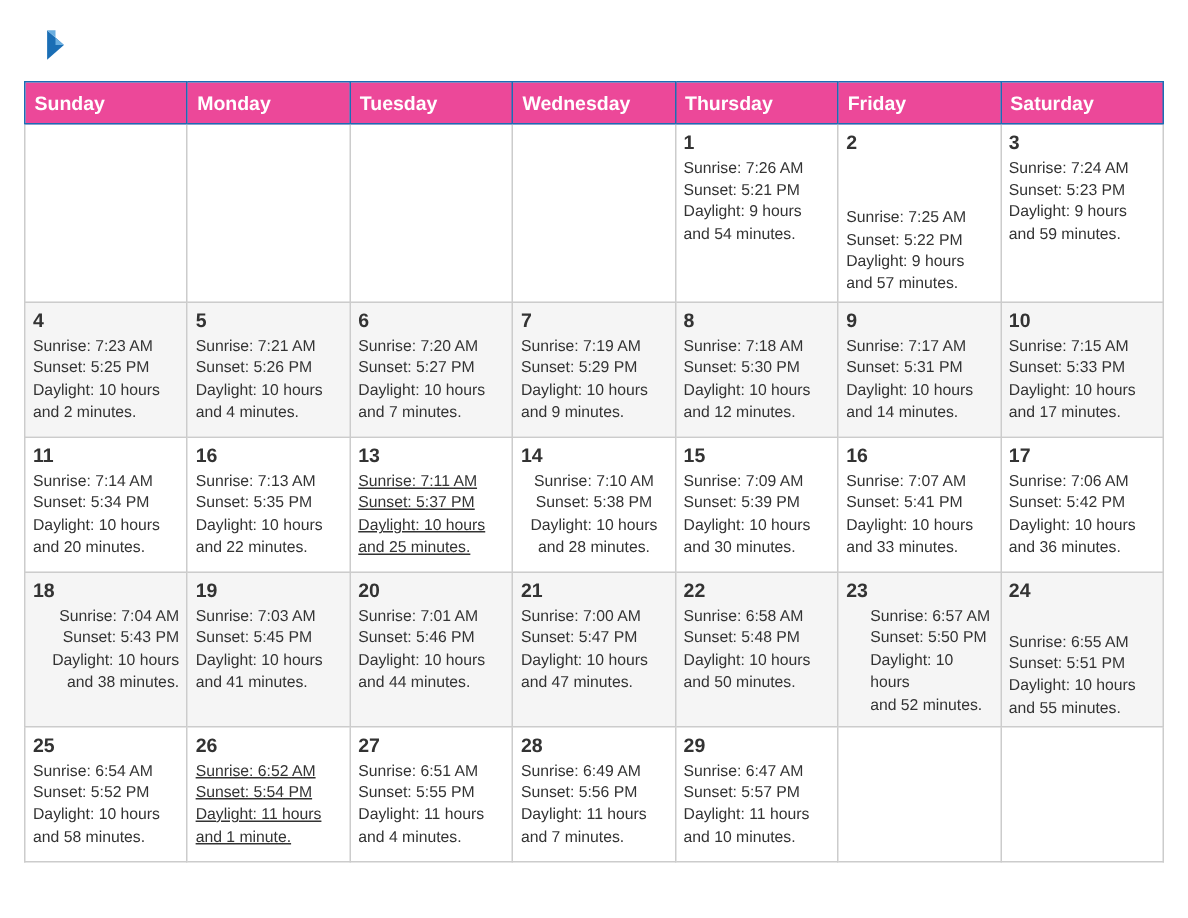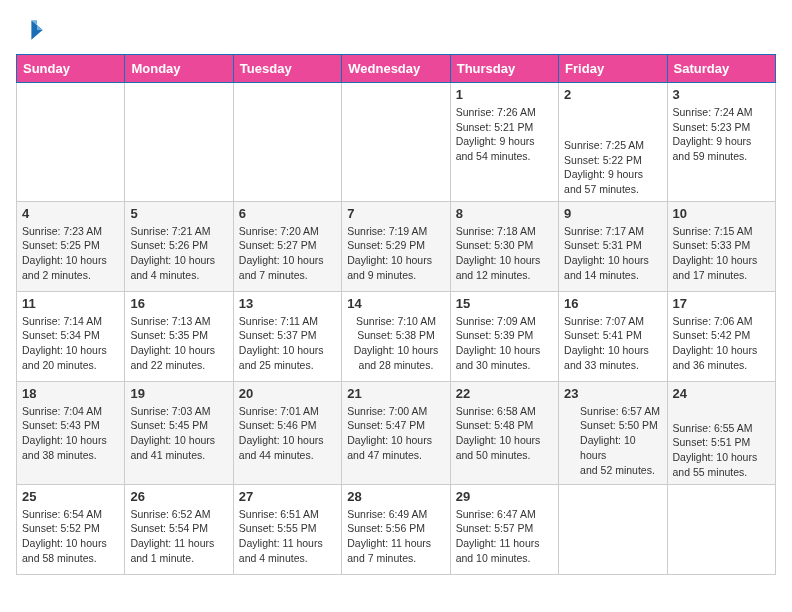--- a/index.html
+++ b/index.html
@@ -214,21 +214,21 @@
         </td>
         <td>
           <div class="day-number">16</div>
           <div class="day-info" style="white-space: pre-line;">Sunrise: 7:13 AM
 Sunset: 5:35 PM
 Daylight: 10 hours
 and 22 minutes.</div>
         </td>
         <td>
           <div class="day-number">13</div>
-          <div class="day-info" style="white-space: pre-line;">Sunrise: 7:11 AM
+          <div class="day-info" style="white-space: pre-line; text-decoration: underline;">Sunrise: 7:11 AM
 Sunset: 5:37 PM
 Daylight: 10 hours
 and 25 minutes.</div>
         </td>
         <td>
           <div class="day-number">14</div>
           <div class="day-info" style="white-space: pre-line; text-align: center;">Sunrise: 7:10 AM
 Sunset: 5:38 PM
 Daylight: 10 hours
 and 28 minutes.</div>
@@ -251,21 +251,21 @@
           <div class="day-number">17</div>
           <div class="day-info" style="white-space: pre-line;">Sunrise: 7:06 AM
 Sunset: 5:42 PM
 Daylight: 10 hours
 and 36 minutes.</div>
         </td>
       </tr>
       <tr>
         <td>
           <div class="day-number">18</div>
-          <div class="day-info" style="white-space: pre-line;">Sunrise: 7:04 AM
+          <div class="day-info" style="white-space: pre-line; text-align: right;">Sunrise: 7:04 AM
 Sunset: 5:43 PM
 Daylight: 10 hours
 and 38 minutes.</div>
         </td>
         <td>
           <div class="day-number">19</div>
           <div class="day-info" style="white-space: pre-line;">Sunrise: 7:03 AM
 Sunset: 5:45 PM
 Daylight: 10 hours
 and 41 minutes.</div>
@@ -309,21 +309,21 @@
       <tr>
         <td>
           <div class="day-number">25</div>
           <div class="day-info" style="white-space: pre-line;">Sunrise: 6:54 AM
 Sunset: 5:52 PM
 Daylight: 10 hours
 and 58 minutes.</div>
         </td>
         <td>
           <div class="day-number">26</div>
-          <div class="day-info" style="white-space: pre-line;">Sunrise: 6:52 AM
+          <div class="day-info" style="white-space: pre-line; text-decoration: underline;">Sunrise: 6:52 AM
 Sunset: 5:54 PM
 Daylight: 11 hours
 and 1 minute.</div>
         </td>
         <td>
           <div class="day-number">27</div>
           <div class="day-info" style="white-space: pre-line;">Sunrise: 6:51 AM
 Sunset: 5:55 PM
 Daylight: 11 hours
 and 4 minutes.</div>

